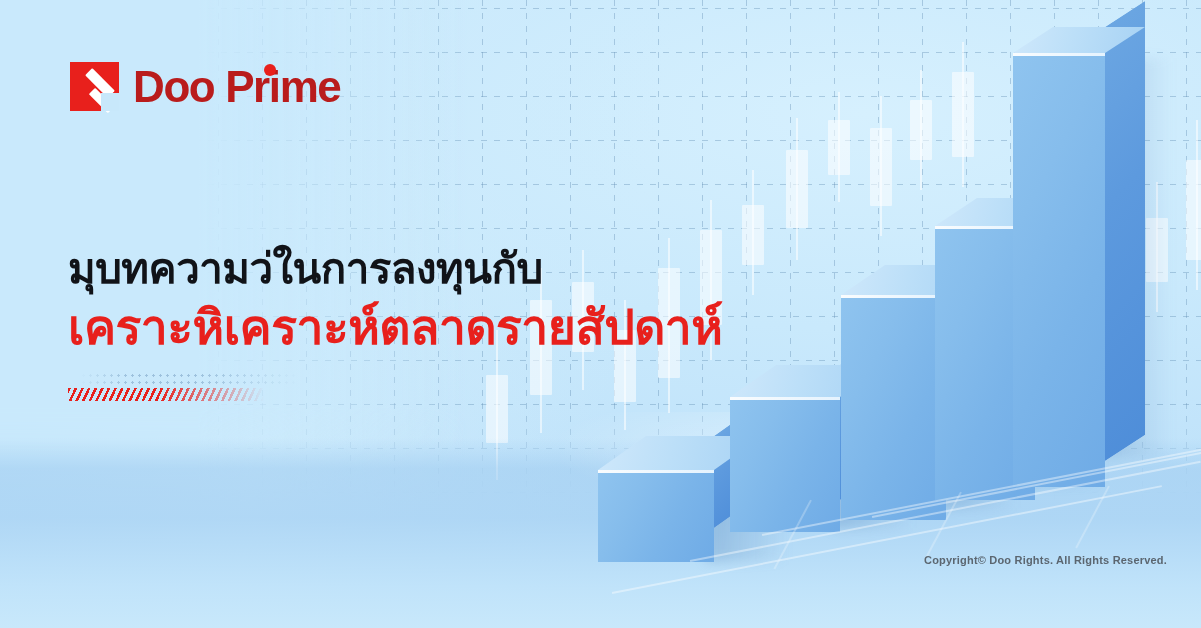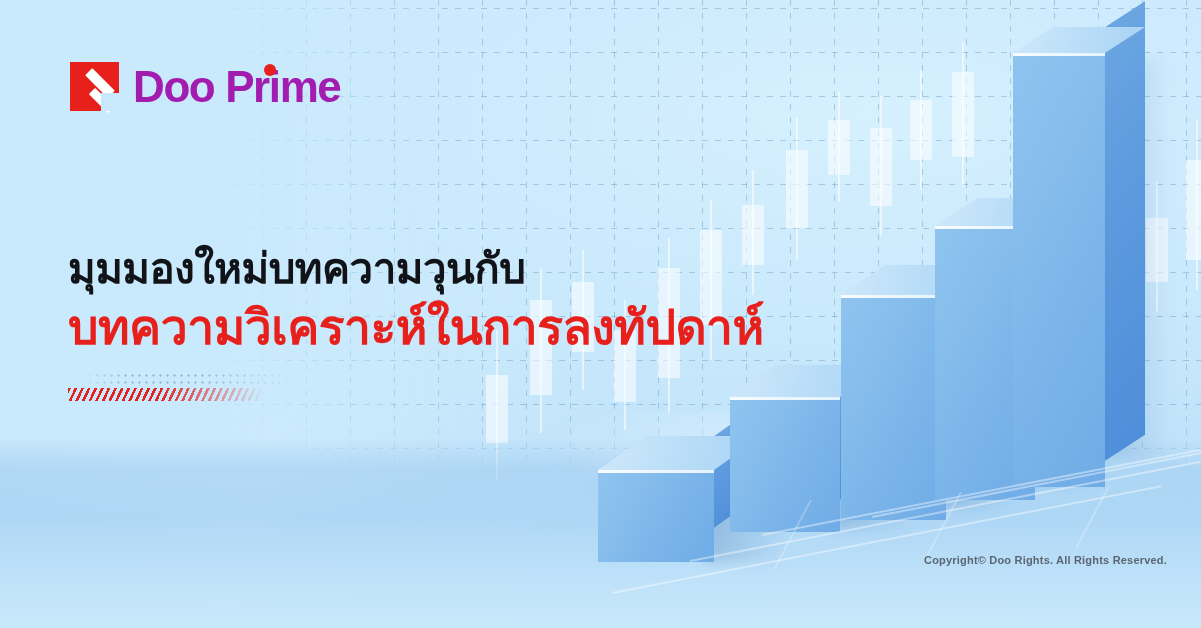--- a/index.html
+++ b/index.html
@@ -72,21 +72,21 @@
     transform:rotate(-45deg);transform-origin:center;border-radius:1px;
   }
   .logo-mark .sl2{
     position:absolute;left:55%;top:50%;width:9px;height:27px;background:#ffffff;
     transform:rotate(-45deg);transform-origin:center;border-radius:1px;
   }
   .logo-mark .notch{
     position:absolute;right:0;bottom:0;width:18px;height:18px;background:#c8e8fb;
   }
   .logo-word{
-    position:relative;font-size:44px;font-weight:bold;color:#a21caf;
+    position:relative;font-size:44px;font-weight:bold;color:#b91c1c;
     letter-spacing:-1.4px;line-height:1;font-family:"Liberation Sans",sans-serif;
   }
   .logo-dot{
     position:absolute;left:131px;top:-1px;width:12px;height:12px;border-radius:50%;
     background:#e8201c;
   }
 
   
   .headline{position:absolute;left:68px;top:248px;width:760px;}
   .hl-line1{
@@ -293,22 +293,22 @@
       <div class="sl2"></div>
       <div class="notch"></div>
     </div>
     <div class="logo-word">
       <span>Doo Prime</span>
       <span class="logo-dot"></span>
     </div>
   </div>
 
   <div class="headline">
-    <div class="hl-line1">มุมมองใหม่บทความวุนกับ</div>
-    <div class="hl-line2">บทความวิเคราะห์ในการลงทัปดาห์</div>
+    <div class="hl-line1">มุบทความว่ในการลงทุนกับ</div>
+    <div class="hl-line2">เคราะหิเคราะห์ตลาดรายสัปดาห์</div>
   </div>
 
   <div class="deco">
     <div class="deco-dots"></div>
     <div class="deco-stripes"></div>
   </div>
 
   <div class="copyright">Copyright© Doo Rights. All Rights Reserved.</div>
 
 </div>

